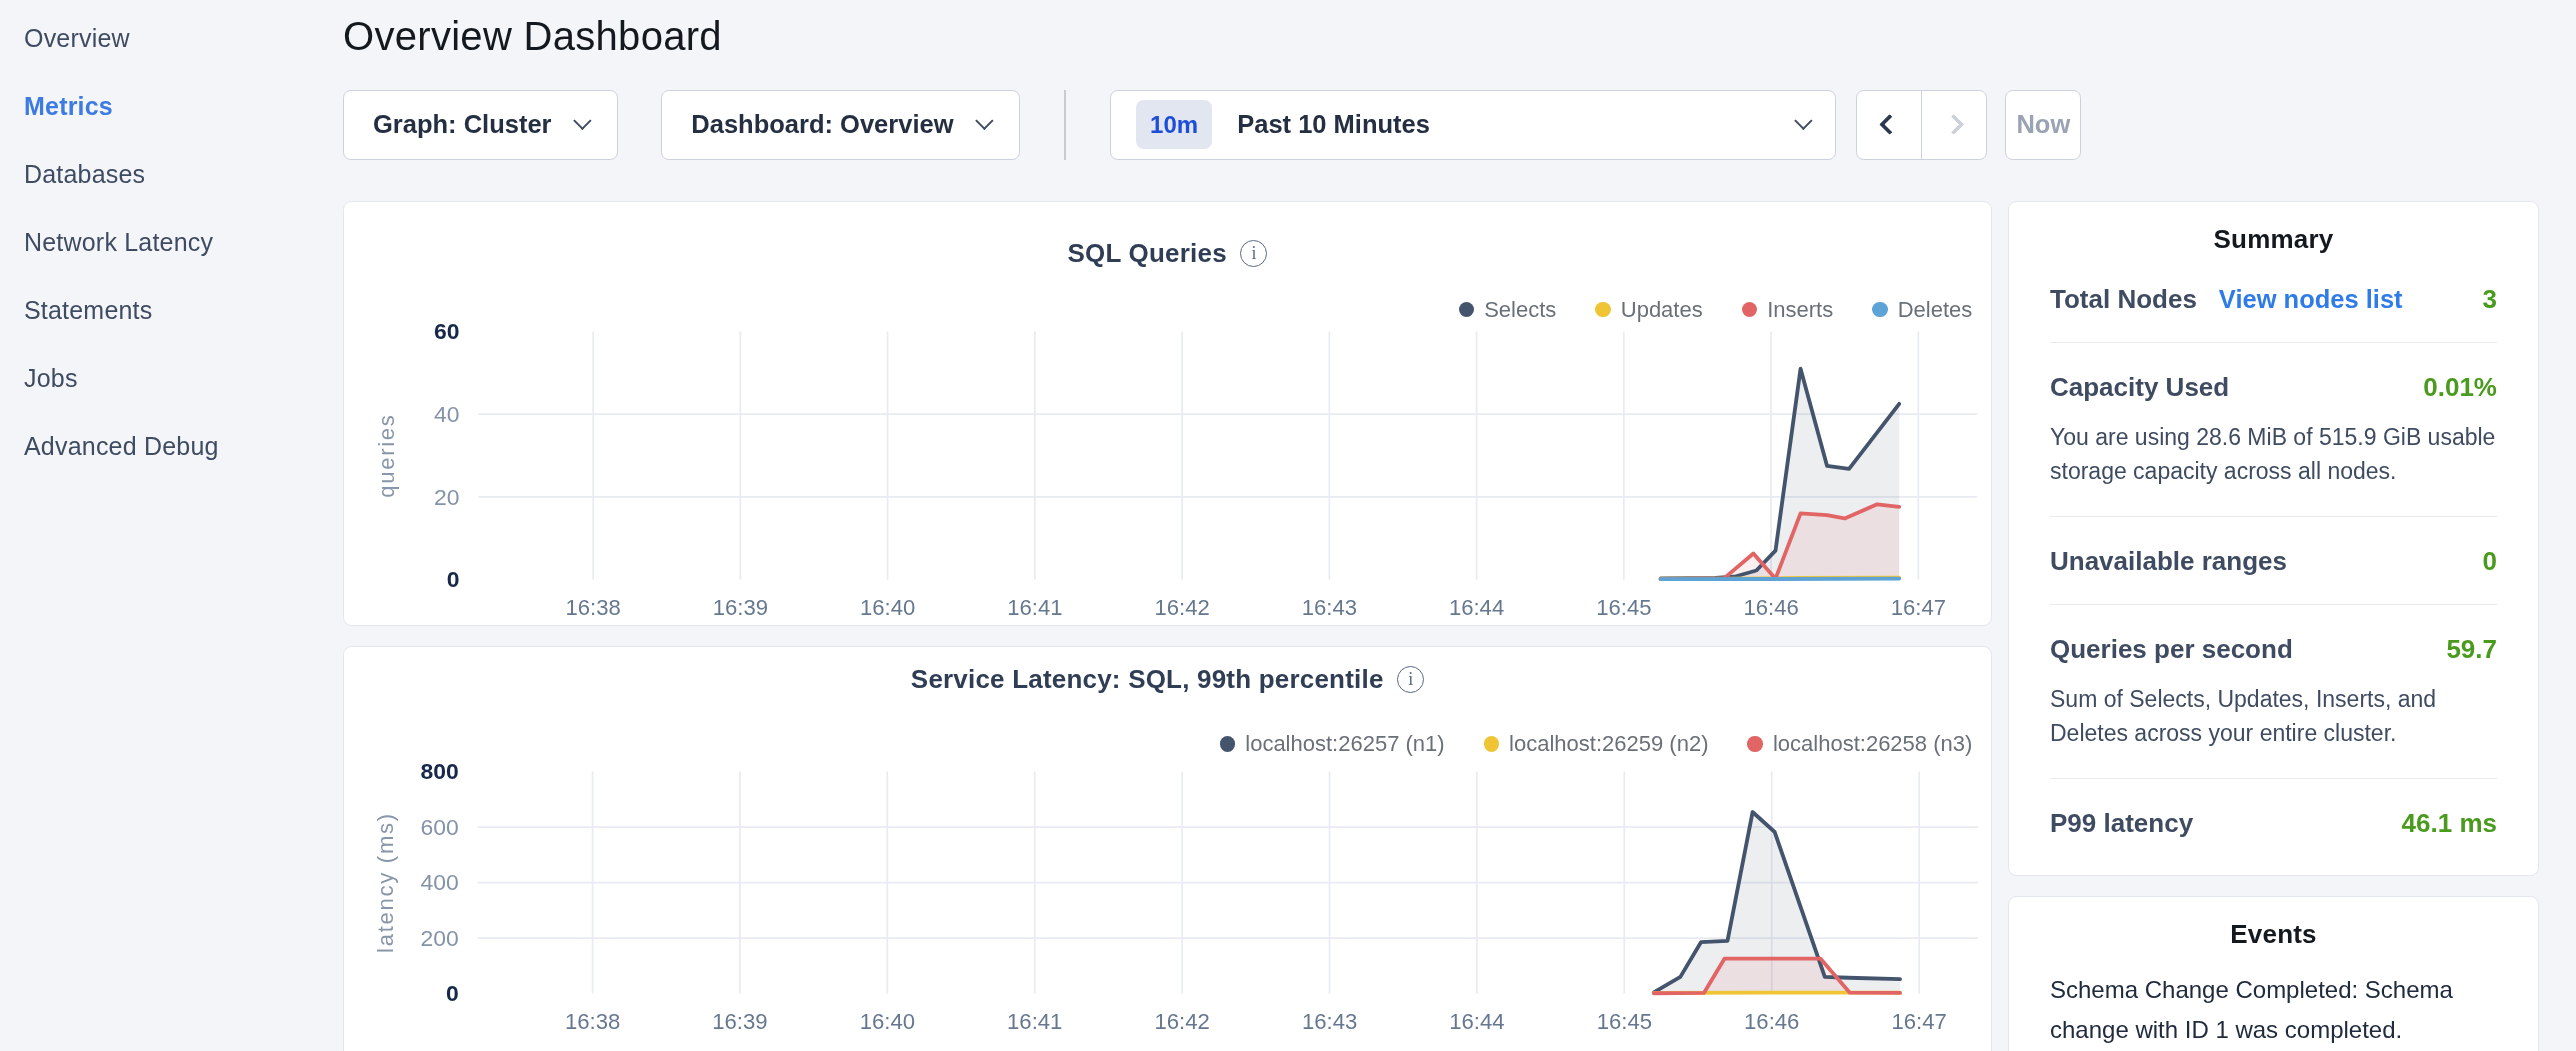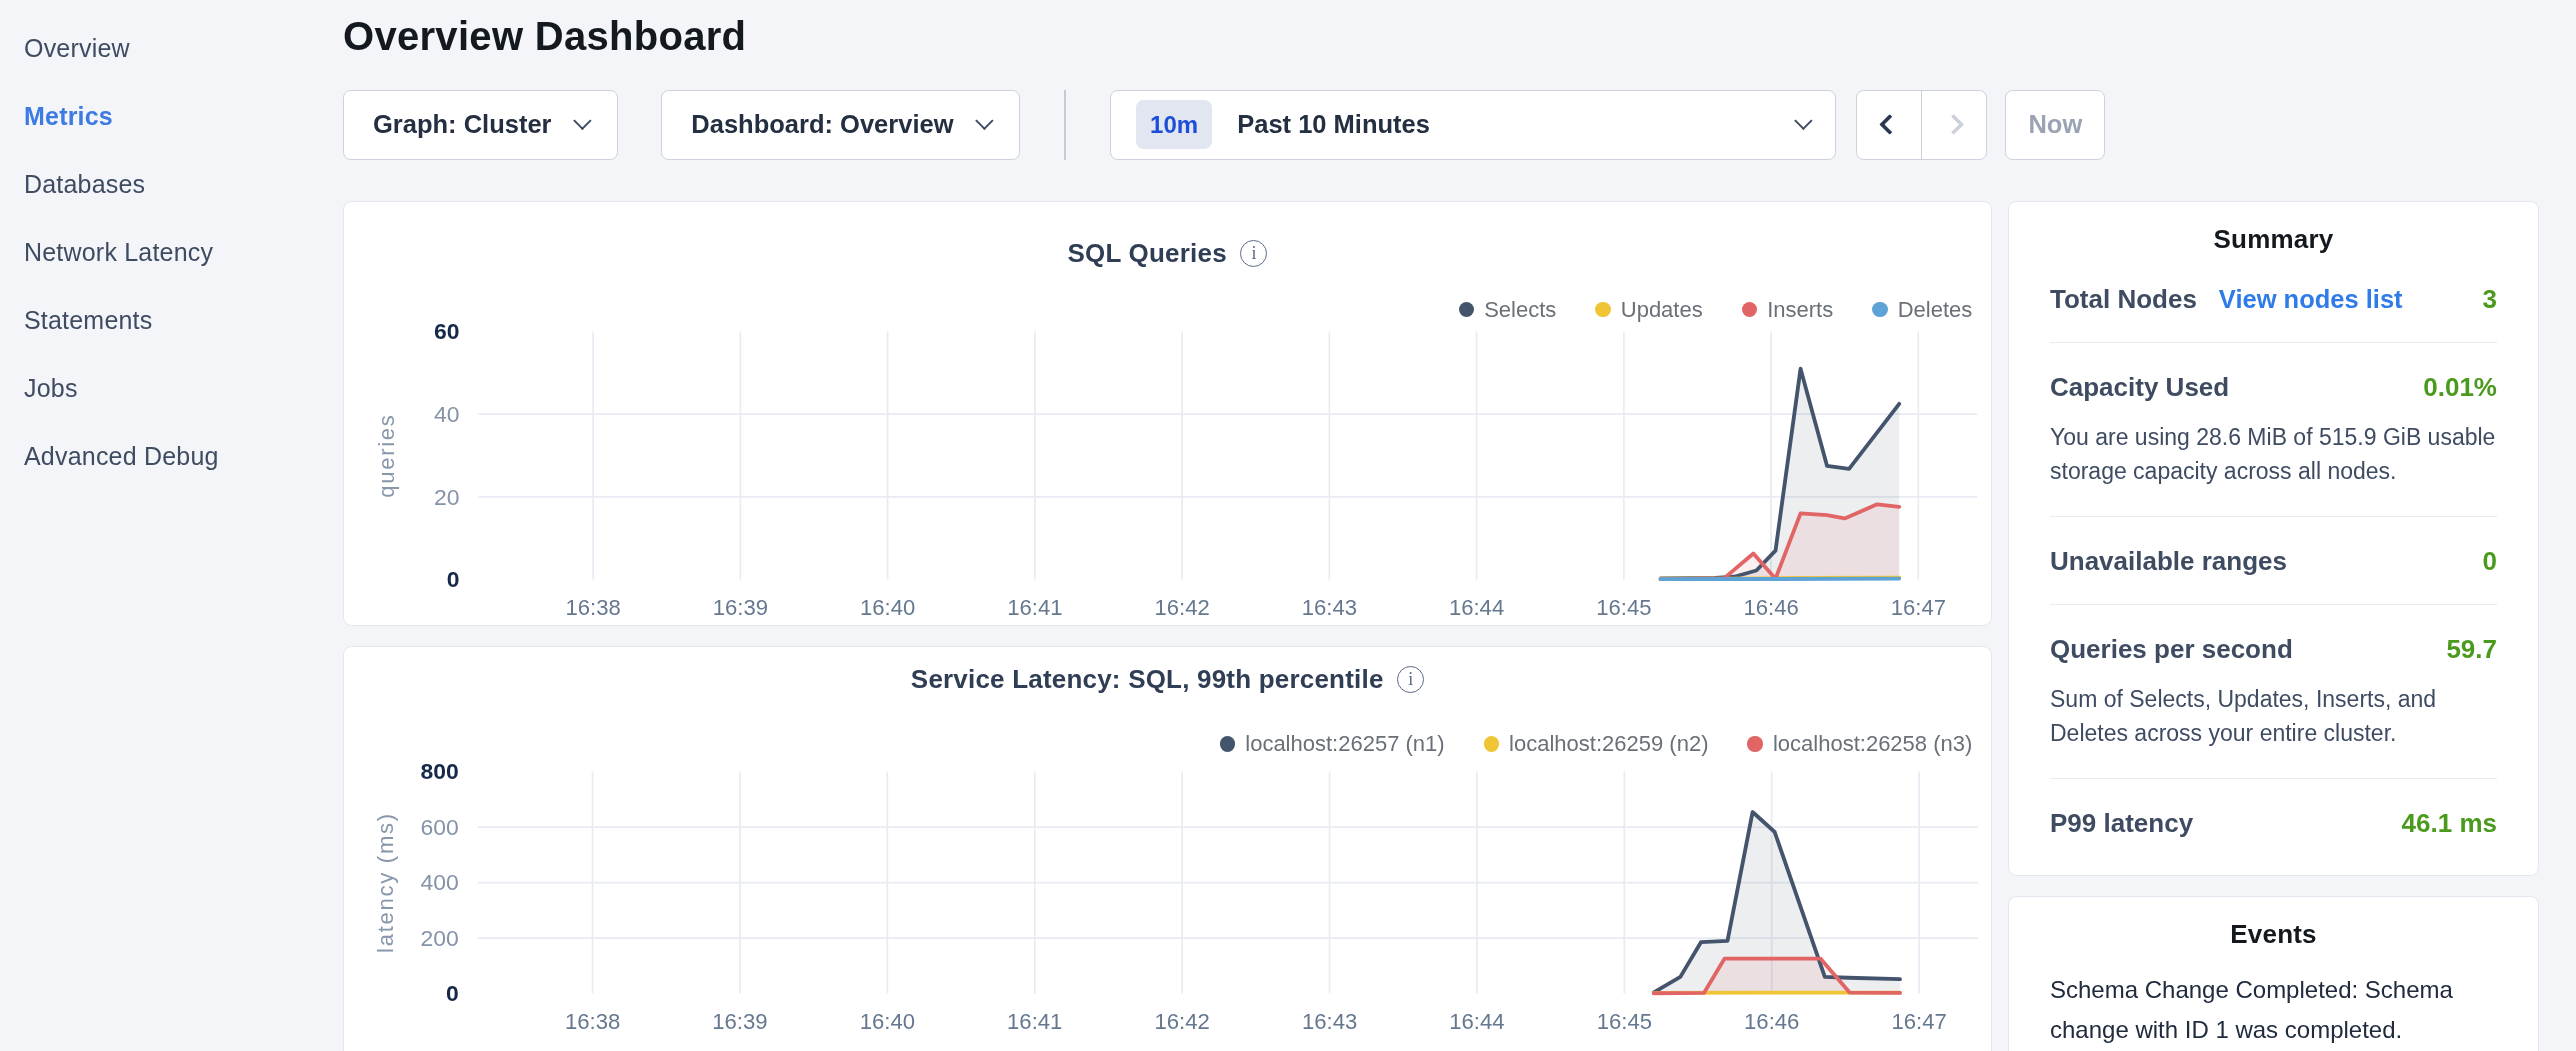--- a/index.html
+++ b/index.html
@@ -3,29 +3,29 @@
 <meta charset="utf-8">
 <style>
   * { margin:0; padding:0; box-sizing:border-box; }
   html,body { background:#f4f5f9; }
   .app {
     position:relative; width:2576px; height:1051px; overflow:hidden;
     background:#f4f5f9; font-family:"Liberation Sans", sans-serif; color:#3e4b61;
     display:flex;
   }
   
-  .sidebar { width:343px; flex:0 0 343px; padding-top:14px; }
+  .sidebar { width:343px; flex:0 0 343px; padding-top:4px; }
   .sidebar-item {
     height:68px; display:flex; align-items:center; padding-left:24px;
     font-size:25px; color:#3e4b61; cursor:pointer; letter-spacing:0.2px;
   }
   .sidebar-item.active { color:#3d7be3; font-weight:bold; }
   
   .main { flex:1 1 auto; padding-right:37px; }
-  .page-title { font-size:40px; font-weight:bold; color:#14191f; margin:13.6px 0 31px; letter-spacing:0.3px; }
+  .page-title { font-size:40px; font-weight:normal; color:#14191f; margin:13.6px 0 31px; letter-spacing:0.3px; }
   
   .controls { display:flex; align-items:stretch; height:70px; }
   .ctl {
     background:#fff; border:1.7px solid #ccd1dc; border-radius:7.7px;
     display:flex; align-items:center; cursor:pointer;
   }
   .dropdown { padding:0 29px; gap:24px; }
   .ctl-label { font-size:25.5px; font-weight:bold; color:#242f42; white-space:nowrap; }
   .chev { width:12.8px; height:12.8px; border-right:2.6px solid #3e4b61; border-bottom:2.6px solid #3e4b61; transform:rotate(45deg) translate(-2.6px,-2.6px); }
   .gap50 { width:43px; }
@@ -33,21 +33,21 @@
   .m52 { margin:0 44px; }
   .time-select { width:726px; padding:0 25.5px; gap:25.5px; }
   .time-badge { background:#e2e6f1; border-radius:7.7px; padding:10.2px 13.6px; font-size:24px; font-weight:bold; color:#1d4ed8; }
   .time-label { flex:1; font-size:25.5px; font-weight:bold; color:#242f42; }
   .pager { display:flex; margin-left:20.4px; }
   .pager-btn { width:66px; background:#fff; border:1.7px solid #ccd1dc; display:flex; align-items:center; justify-content:center; cursor:pointer; }
   .pager-btn.prev { border-radius:7.7px 0 0 7.7px; }
   .pager-btn.next { border-radius:0 7.7px 7.7px 0; margin-left:-1.7px; cursor:default; }
   .arrow-l { width:15.3px; height:15.3px; border-left:4.3px solid #2c3850; border-bottom:4.3px solid #2c3850; transform:rotate(45deg); border-radius:1.7px; }
   .arrow-r { width:15.3px; height:15.3px; border-right:4.3px solid #ccd1db; border-top:4.3px solid #ccd1db; transform:rotate(45deg); border-radius:1.7px; }
-  .now-btn { margin-left:18.7px; width:100px; justify-content:center; font-size:25.5px; font-weight:bold; color:#9aa3b3; cursor:default; }
+  .now-btn { margin-left:18.7px; width:76px; justify-content:center; font-size:25.5px; font-weight:bold; color:#9aa3b3; cursor:default; }
   
   .content-row { display:flex; gap:16px; margin-top:41px; align-items:flex-start; }
   .charts-col { width:1649px; flex:0 0 1649px; display:flex; flex-direction:column; gap:20.4px; }
   .panel { background:#fff; border:1.7px solid #e4e6ee; border-radius:8.5px; }
   .chart-panel { display:flex; flex-direction:column; }
   .chart-panel.c0 { height:425px; padding-top:36px; }
   .chart-panel.c1 { height:486px; padding-top:13.6px; }
   .chart-title-row { display:flex; justify-content:center; align-items:center; gap:13.6px; height:37px; }
   .chart-title { font-size:26px; font-weight:bold; color:#2f3d55; letter-spacing:0.2px; }
   .info-icon {

